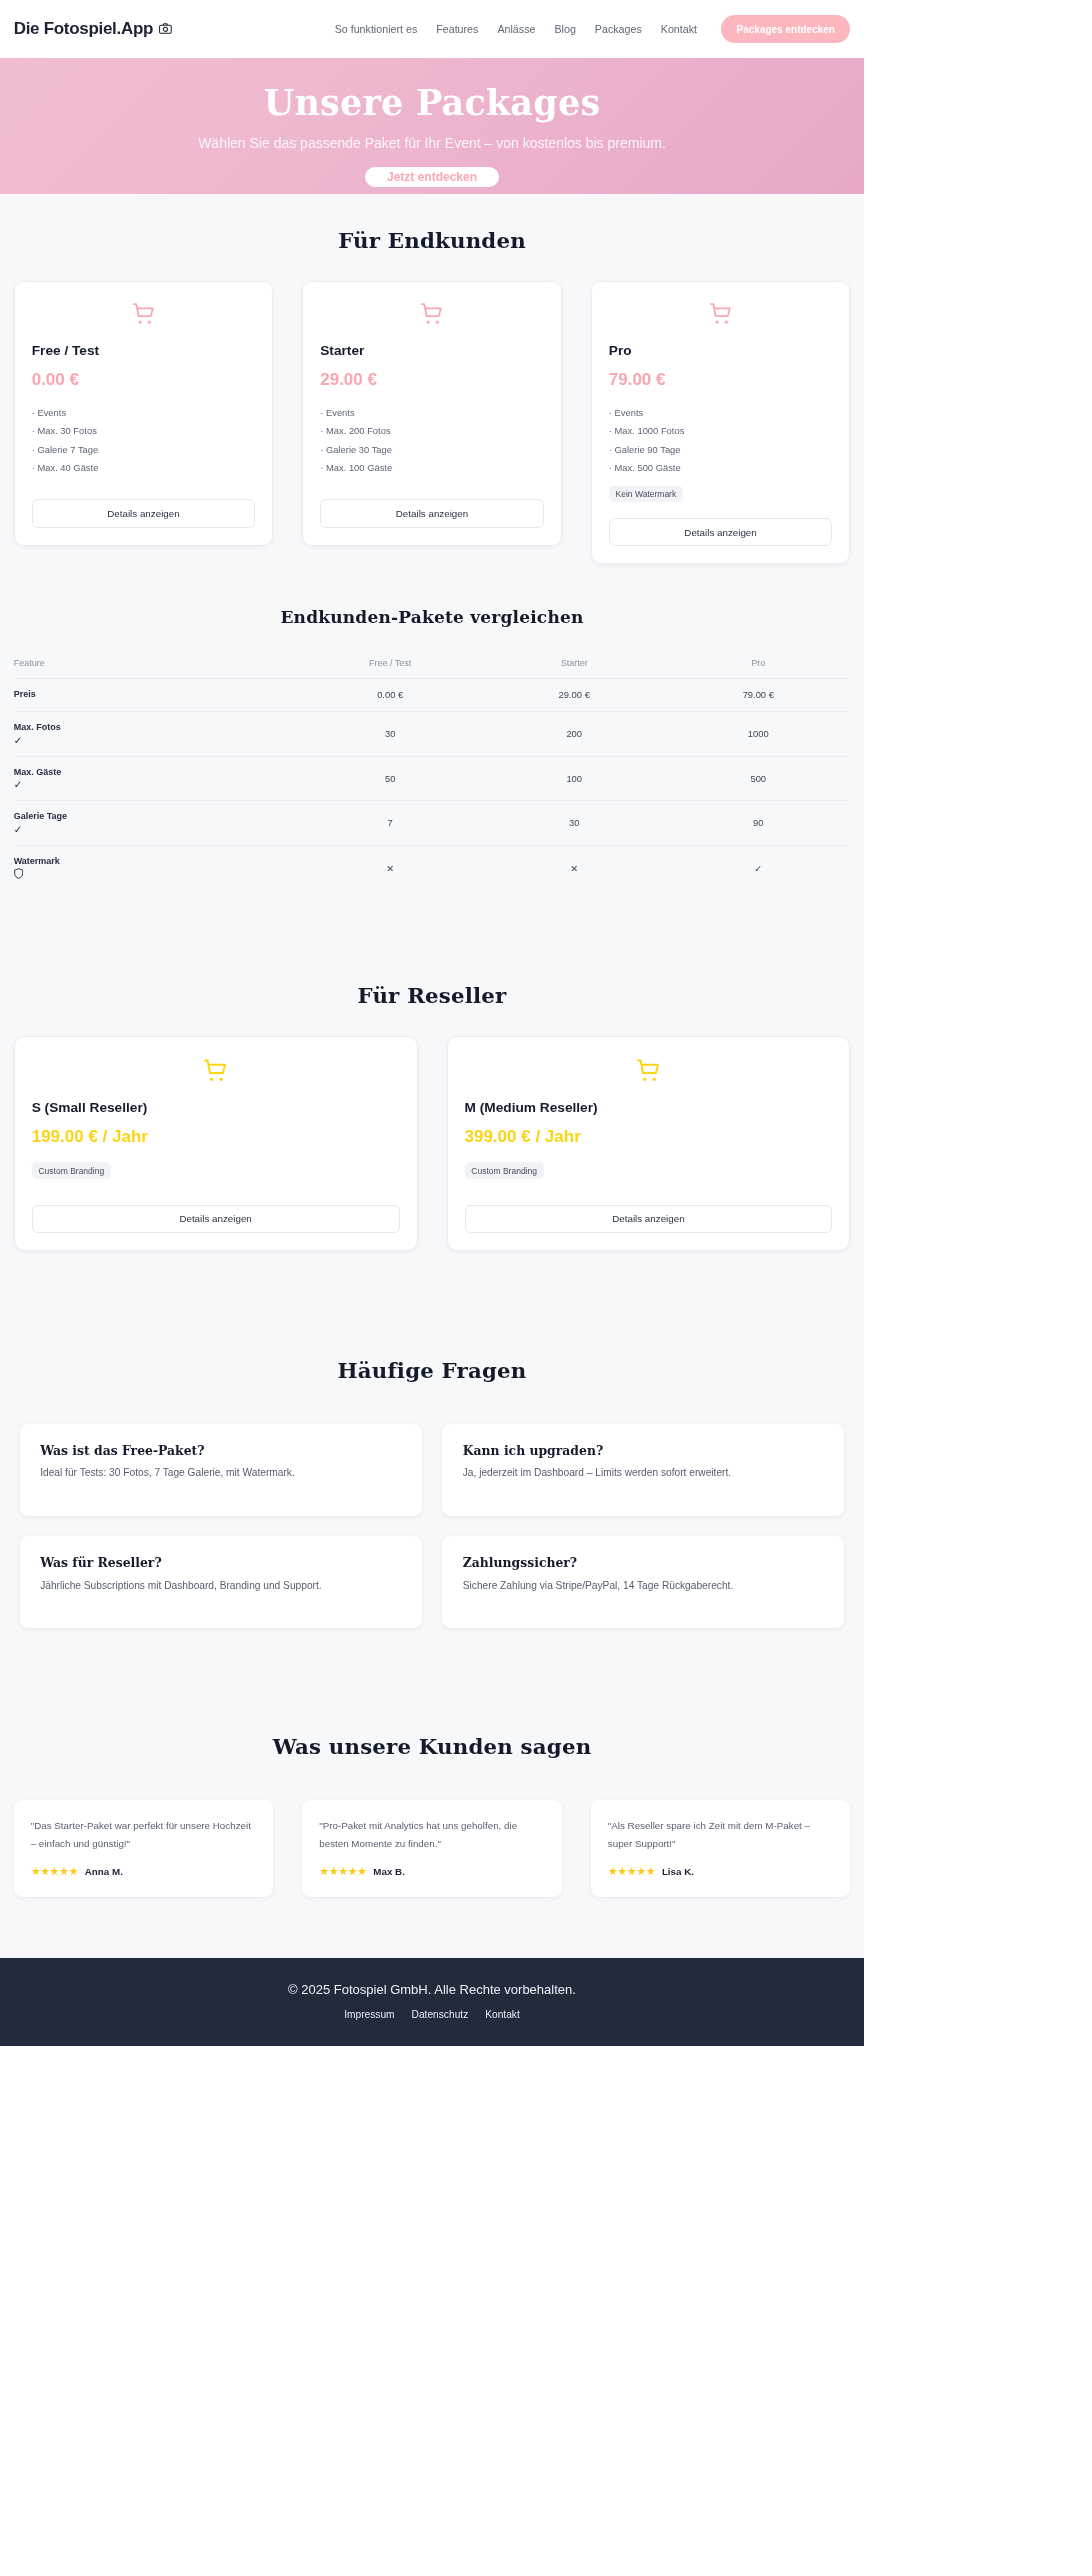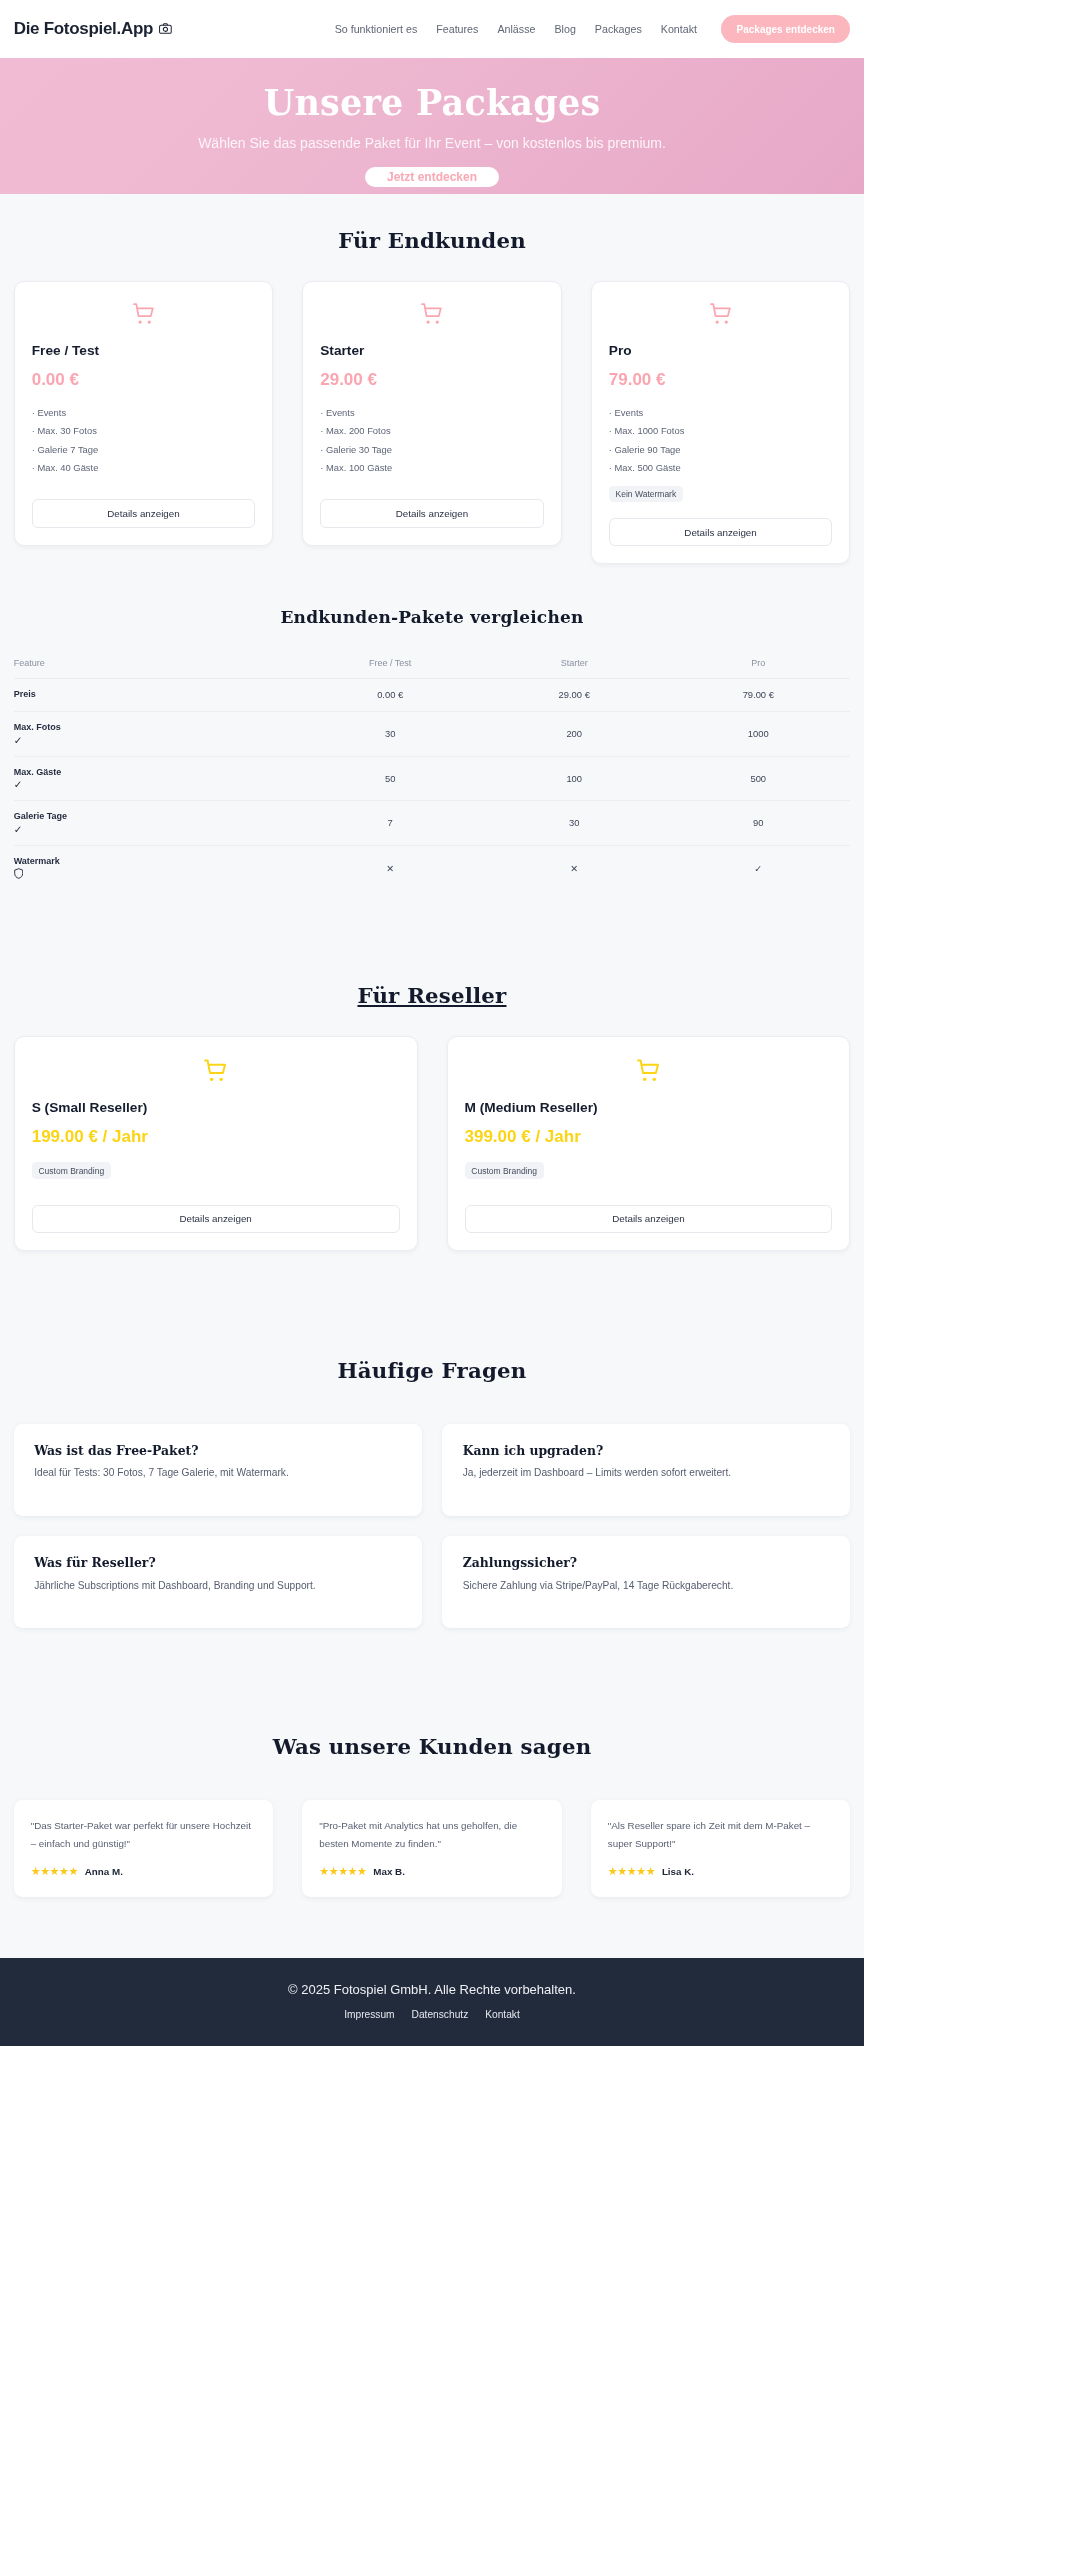--- a/index.html
+++ b/index.html
@@ -425,21 +425,21 @@
             <td class="mark-no" style="border-bottom:none;">✕</td>
             <td class="mark-yes" style="border-bottom:none;">✓</td>
           </tr>
 
         </tbody>
       </table>
     </div>
   </section>
 
   <section class="sec" style="padding:58px 0 51px;">
-    <h2 class="sec-title" style="margin-bottom:28px;text-decoration:underline;">Für Reseller</h2>
+    <h2 class="sec-title" style="margin-bottom:28px;">Für Reseller</h2>
 
     <div class="cards-row">
 
       <div class="pcard reseller">
         <div class="pcard-icon">
           <svg width="27" height="25.6" viewBox="0 0 30 28" fill="none" stroke="#FBD415" stroke-width="2.2" stroke-linecap="round" stroke-linejoin="round">
             <path d="M3.5 2.5 H6.2 L8.9 16.5 H23.2 L25.6 7.4 H7.3"></path>
             <circle cx="10.7" cy="23.5" r="1.9" fill="#FBD415" stroke="none"></circle>
             <circle cx="21.4" cy="23.5" r="1.9" fill="#FBD415" stroke="none"></circle>
           </svg>
@@ -462,21 +462,21 @@
         <div class="pcard-name">M (Medium Reseller)</div>
         <div class="pcard-price">399.00 € / Jahr</div>
         <span class="badge">Custom Branding</span>
         <div style="height:25.6px;"></div>
         <button class="details-btn">Details anzeigen</button>
       </div>
 
     </div>
   </section>
 
-  <section class="sec" style="padding:56px 0 53px;">
+  <section class="sec" style="padding:56px 6px 53px;">
     <h2 class="sec-title" style="margin-bottom:41px;">Häufige Fragen</h2>
 
     <div class="faq-grid">
       <div class="faq-card">
         <div class="faq-q">Was ist das Free-Paket?</div>
         <div class="faq-a">Ideal für Tests: 30 Fotos, 7 Tage Galerie, mit Watermark.</div>
       </div>
       <div class="faq-card">
         <div class="faq-q">Kann ich upgraden?</div>
         <div class="faq-a">Ja, jederzeit im Dashboard – Limits werden sofort erweitert.</div>

